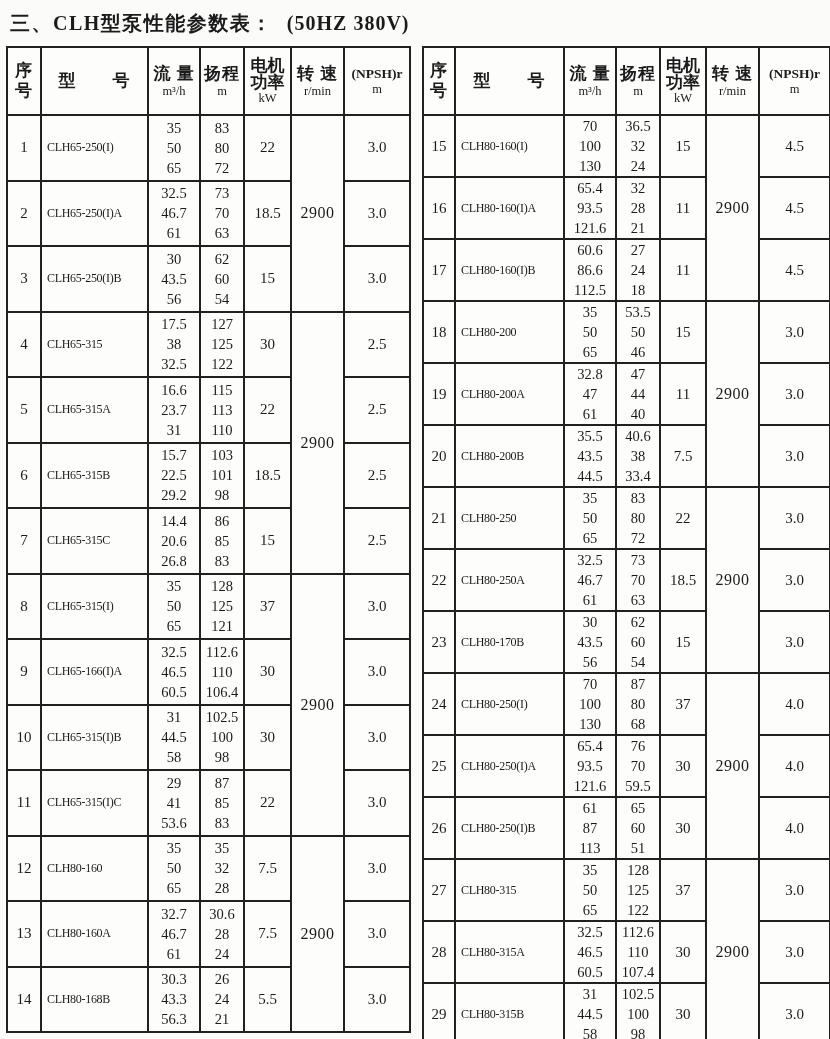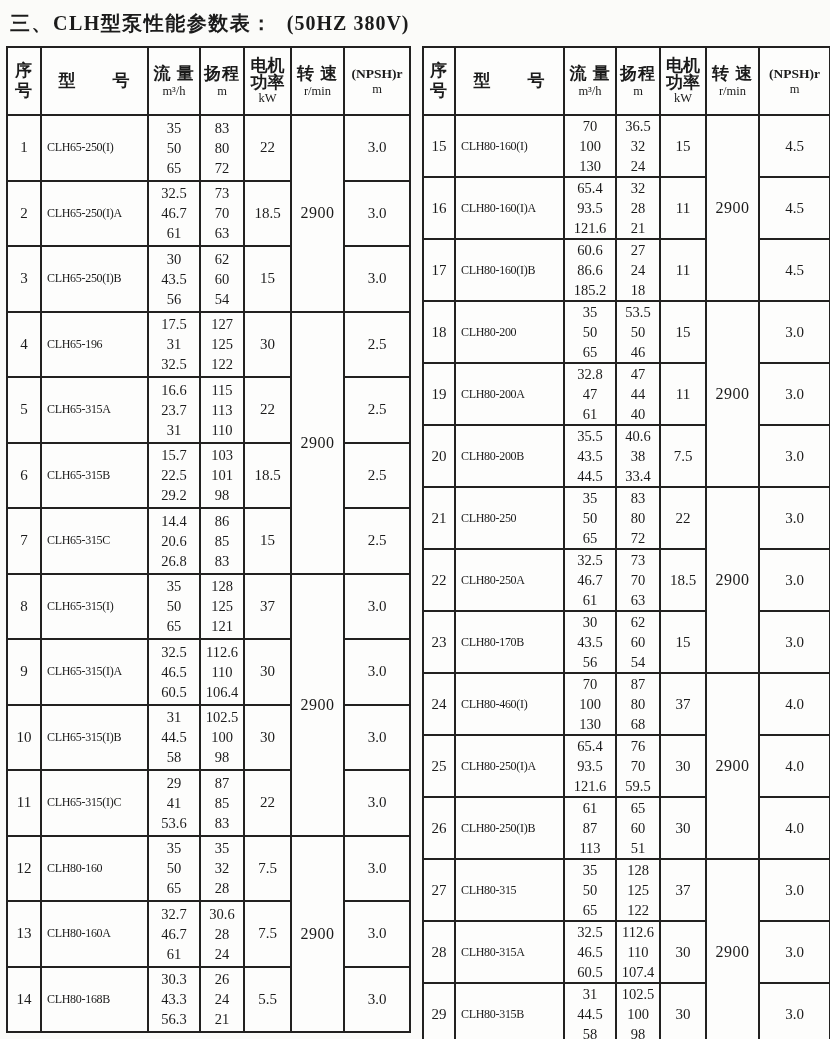--- a/index.html
+++ b/index.html
@@ -134,23 +134,23 @@
 43.5
 56</td>
             <td class="c-num">62
 60
 54</td>
             <td class="c-power">15</td>
             <td class="c-npsh">3.0</td>
           </tr>
           <tr style="height: 65.5px;">
             <td class="c-no">4</td>
-            <td class="c-model">CLH65-196</td>
+            <td class="c-model">CLH65-315</td>
             <td class="c-num">17.5
-31
+38
 32.5</td>
             <td class="c-num">127
 125
 122</td>
             <td class="c-power">30</td>
             <td class="c-speed" rowspan="4">2900</td>
             <td class="c-npsh">2.5</td>
           </tr>
           <tr style="height: 65.5px;">
             <td class="c-no">5</td>
@@ -196,21 +196,21 @@
 65</td>
             <td class="c-num">128
 125
 121</td>
             <td class="c-power">37</td>
             <td class="c-speed" rowspan="4">2900</td>
             <td class="c-npsh">3.0</td>
           </tr>
           <tr style="height: 65.5px;">
             <td class="c-no">9</td>
-            <td class="c-model">CLH65-315(I)A</td>
+            <td class="c-model">CLH65-166(I)A</td>
             <td class="c-num">32.5
 46.5
 60.5</td>
             <td class="c-num">112.6
 110
 106.4</td>
             <td class="c-power">30</td>
             <td class="c-npsh">3.0</td>
           </tr>
           <tr style="height: 65.5px;">
@@ -343,21 +343,21 @@
 28
 21</td>
             <td class="c-power">11</td>
             <td class="c-npsh">4.5</td>
           </tr>
           <tr style="height: 61.1px;">
             <td class="c-no">17</td>
             <td class="c-model">CLH80-160(I)B</td>
             <td class="c-num">60.6
 86.6
-185.2</td>
+112.5</td>
             <td class="c-num">27
 24
 18</td>
             <td class="c-power">11</td>
             <td class="c-npsh">4.5</td>
           </tr>
           <tr style="height: 61.1px;">
             <td class="c-no">18</td>
             <td class="c-model">CLH80-200</td>
             <td class="c-num">35
@@ -426,21 +426,21 @@
 43.5
 56</td>
             <td class="c-num">62
 60
 54</td>
             <td class="c-power">15</td>
             <td class="c-npsh">3.0</td>
           </tr>
           <tr style="height: 61.1px;">
             <td class="c-no">24</td>
-            <td class="c-model">CLH80-460(I)</td>
+            <td class="c-model">CLH80-250(I)</td>
             <td class="c-num">70
 100
 130</td>
             <td class="c-num">87
 80
 68</td>
             <td class="c-power">37</td>
             <td class="c-speed" rowspan="3">2900</td>
             <td class="c-npsh">4.0</td>
           </tr>

